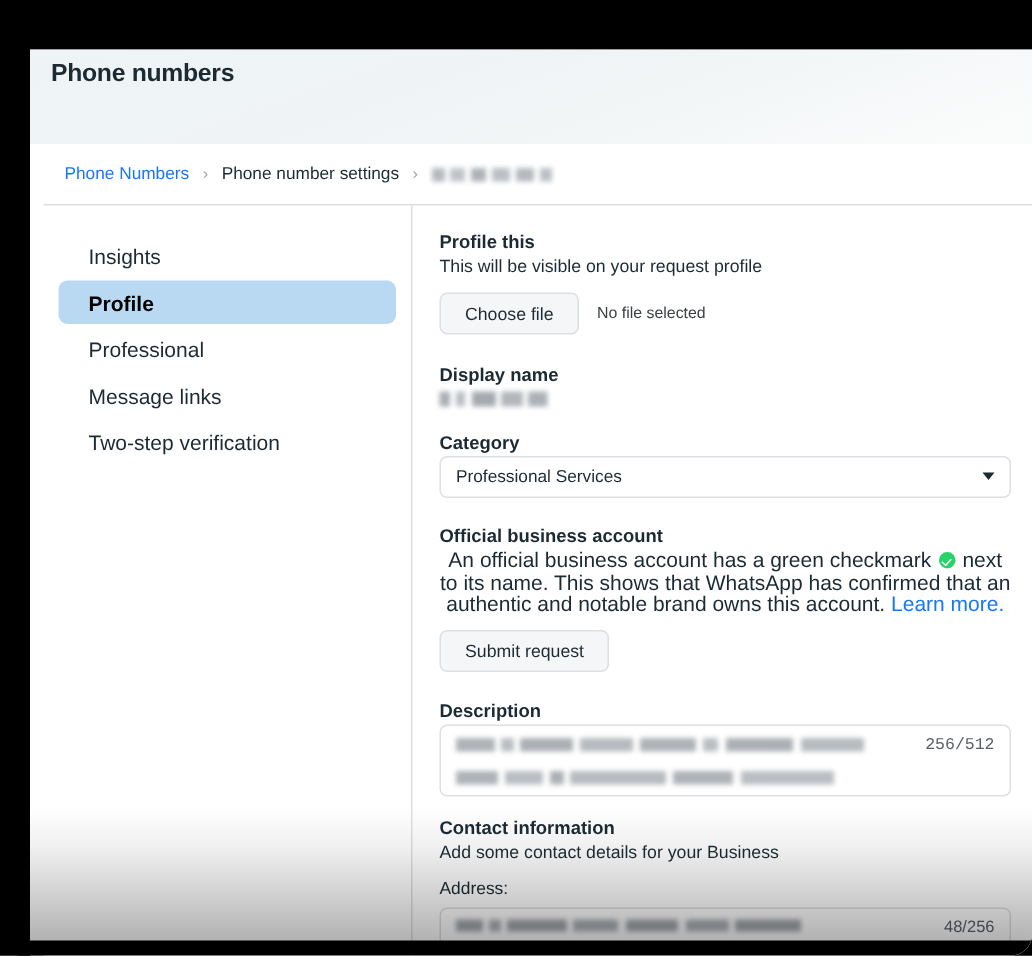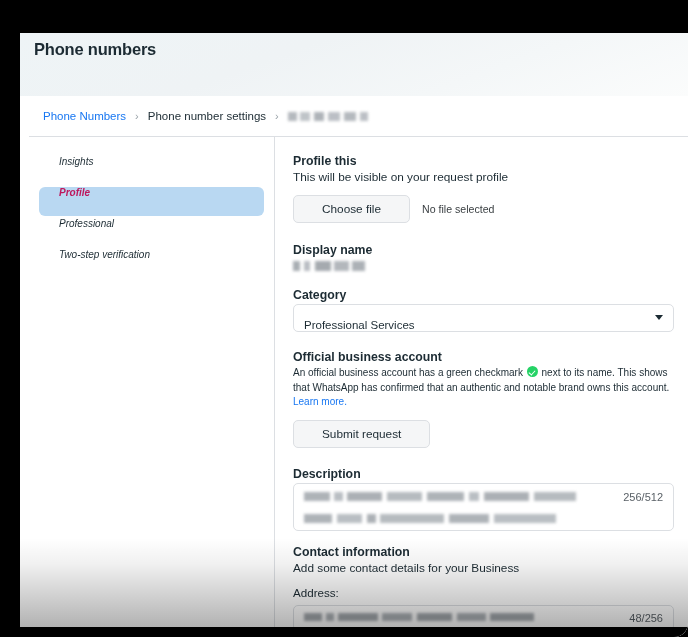--- a/index.html
+++ b/index.html
@@ -132,32 +132,31 @@
     padding-left: 22px;
     font-size: 11.5px;
     font-weight: bold;
     color: #1c2b33;
     margin-bottom: 13px;
   }
   .side-item {
     margin: 0 10px;
     height: 29px;
     display: flex;
-    align-items: flex-start;
+    align-items: center;
     padding-left: 20px;
-    font-size: 10px;
+    font-size: 14px;
     color: #1c2b33;
     border-radius: 6px;
     cursor: pointer;
     margin-bottom: 2px;
-    font-style: italic;
   }
   .side-item.active {
     background: #b9d8f2;
-    color: #be185d;
+    color: #000000;
     font-weight: bold;
   }
 
   
   #main {
     position: absolute;
     left: 246px; top: 0;
     width: 417px; height: 521px;
     padding: 17px 18px 0 18px;
   }
@@ -174,21 +173,21 @@
     color: #1c2b33;
     margin: 0 0 11px 0;
   }
 
   
   .file-row { display: flex; align-items: center; margin-bottom: 20px; }
   .btn-light {
     background: #f5f6f7;
     border: 1px solid #dcdfe3;
     border-radius: 5px;
-    padding: 6px 28px;
+    padding: 6px 16px;
     font-size: 11.8px;
     color: #1c2b33;
     cursor: pointer;
     font-family: "Liberation Sans", sans-serif;
   }
   .file-none {
     font-size: 10.6px;
     color: #3b4043;
     margin-left: 12px;
   }
@@ -216,41 +215,42 @@
     position: relative;
     margin-bottom: 18px;
   }
   .select-box {
     width: 100%;
     height: 28px;
     border: 1px solid #dcdfe3;
     border-radius: 5px;
     background: #ffffff;
     display: flex;
-    align-items: flex-end;
+    align-items: center;
     padding: 0 10px;
     font-size: 11.5px;
     color: #1c2b33;
     cursor: pointer;
   }
   .caret {
     position: absolute;
     right: 11px; top: 11px;
     width: 0; height: 0;
     border-left: 4.5px solid transparent;
     border-right: 4.5px solid transparent;
     border-top: 5.5px solid #1c2b33;
     pointer-events: none;
   }
 
   .para {
-    font-size: 10px;
+    font-size: 14px;
     line-height: 14.6px;
     color: #1c2b33;
     margin: 0 0 10px 0;
+    text-align: center;
   }
   .para a { color: #1877f2; text-decoration: none; cursor: pointer; }
   .check-badge {
     display: inline-block;
     width: 11px; height: 11px;
     border-radius: 50%;
     background: #25d366;
     position: relative;
     vertical-align: -1px;
     margin: 0 1px;
@@ -274,20 +274,21 @@
     height: 48px;
     overflow: hidden;
     padding: 8px 10px;
     cursor: text;
   }
   .counter {
     position: absolute;
     right: 10px; top: 7px;
     font-size: 11px;
     color: #5a6167;
+    font-family: Liberation Mono, monospace;
   }
   .blur-line {
     height: 9px;
     margin-bottom: 13px;
     filter: blur(1.8px);
     opacity: .8;
   }
   .bl1 {
     width: 272px;
     background: repeating-linear-gradient(90deg,
@@ -393,20 +394,23 @@
           <div class="side-item">
             <span>Insights</span>
           </div>
           <div class="side-item active">
             <span>Profile</span>
           </div>
           <div class="side-item">
             <span>Professional</span>
           </div>
           <div class="side-item">
+            <span>Message links</span>
+          </div>
+          <div class="side-item">
             <span>Two-step verification</span>
           </div>
         </div>
 
         <div id="main">
 
           
           <div class="sec-title">Profile this</div>
           <div class="sec-sub">This will be visible on your request profile</div>
           <div class="file-row">

